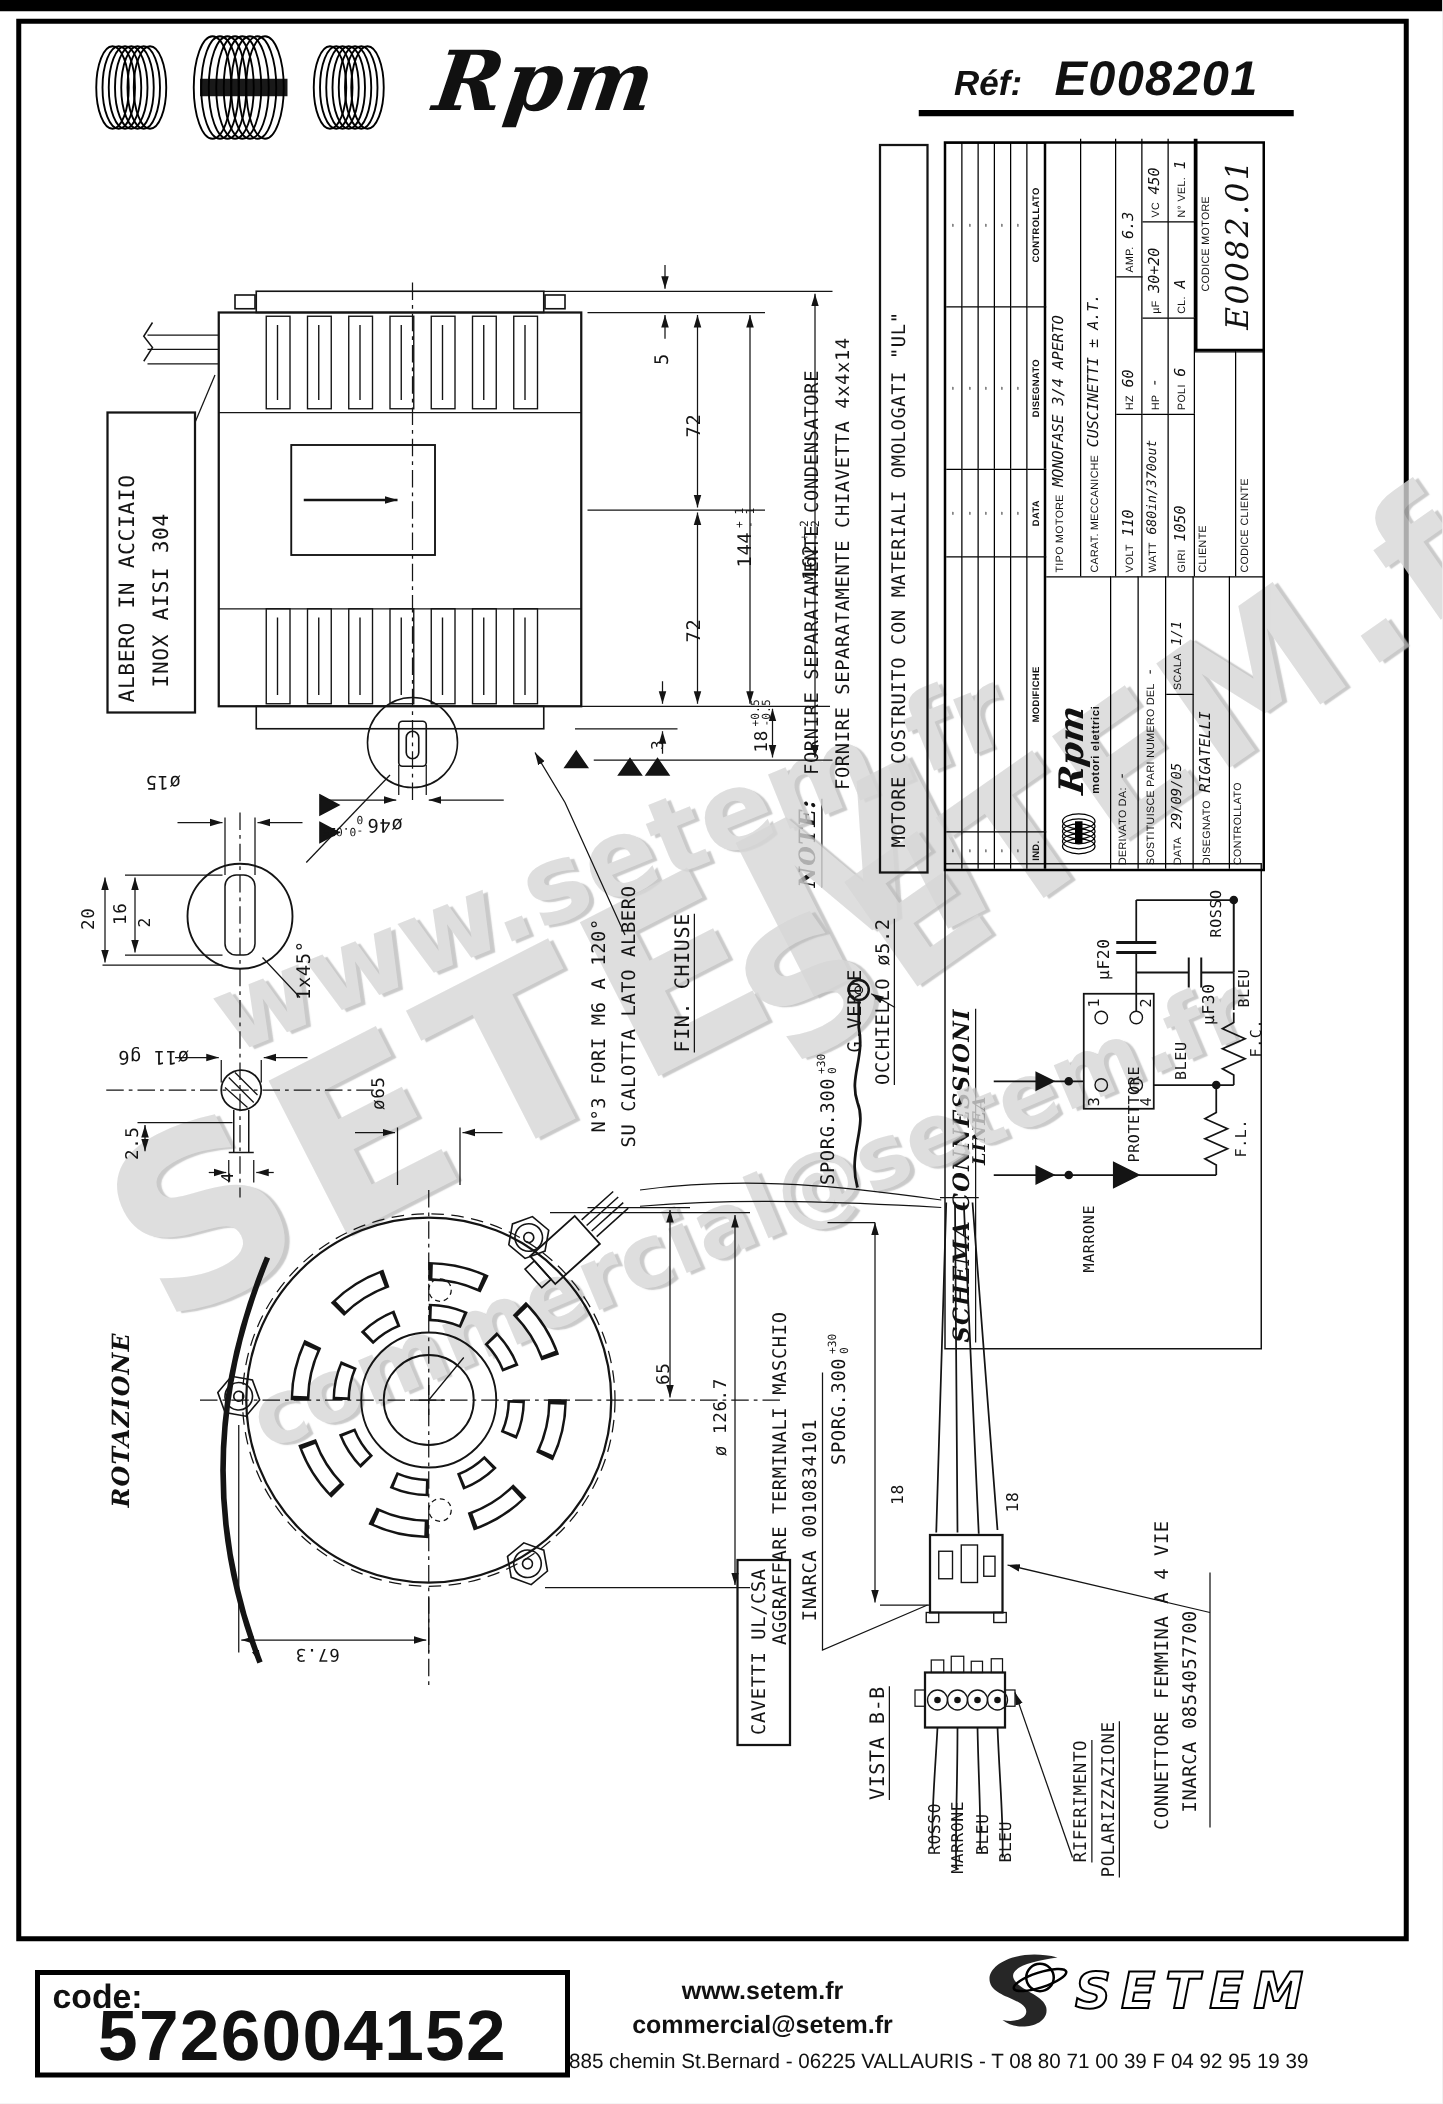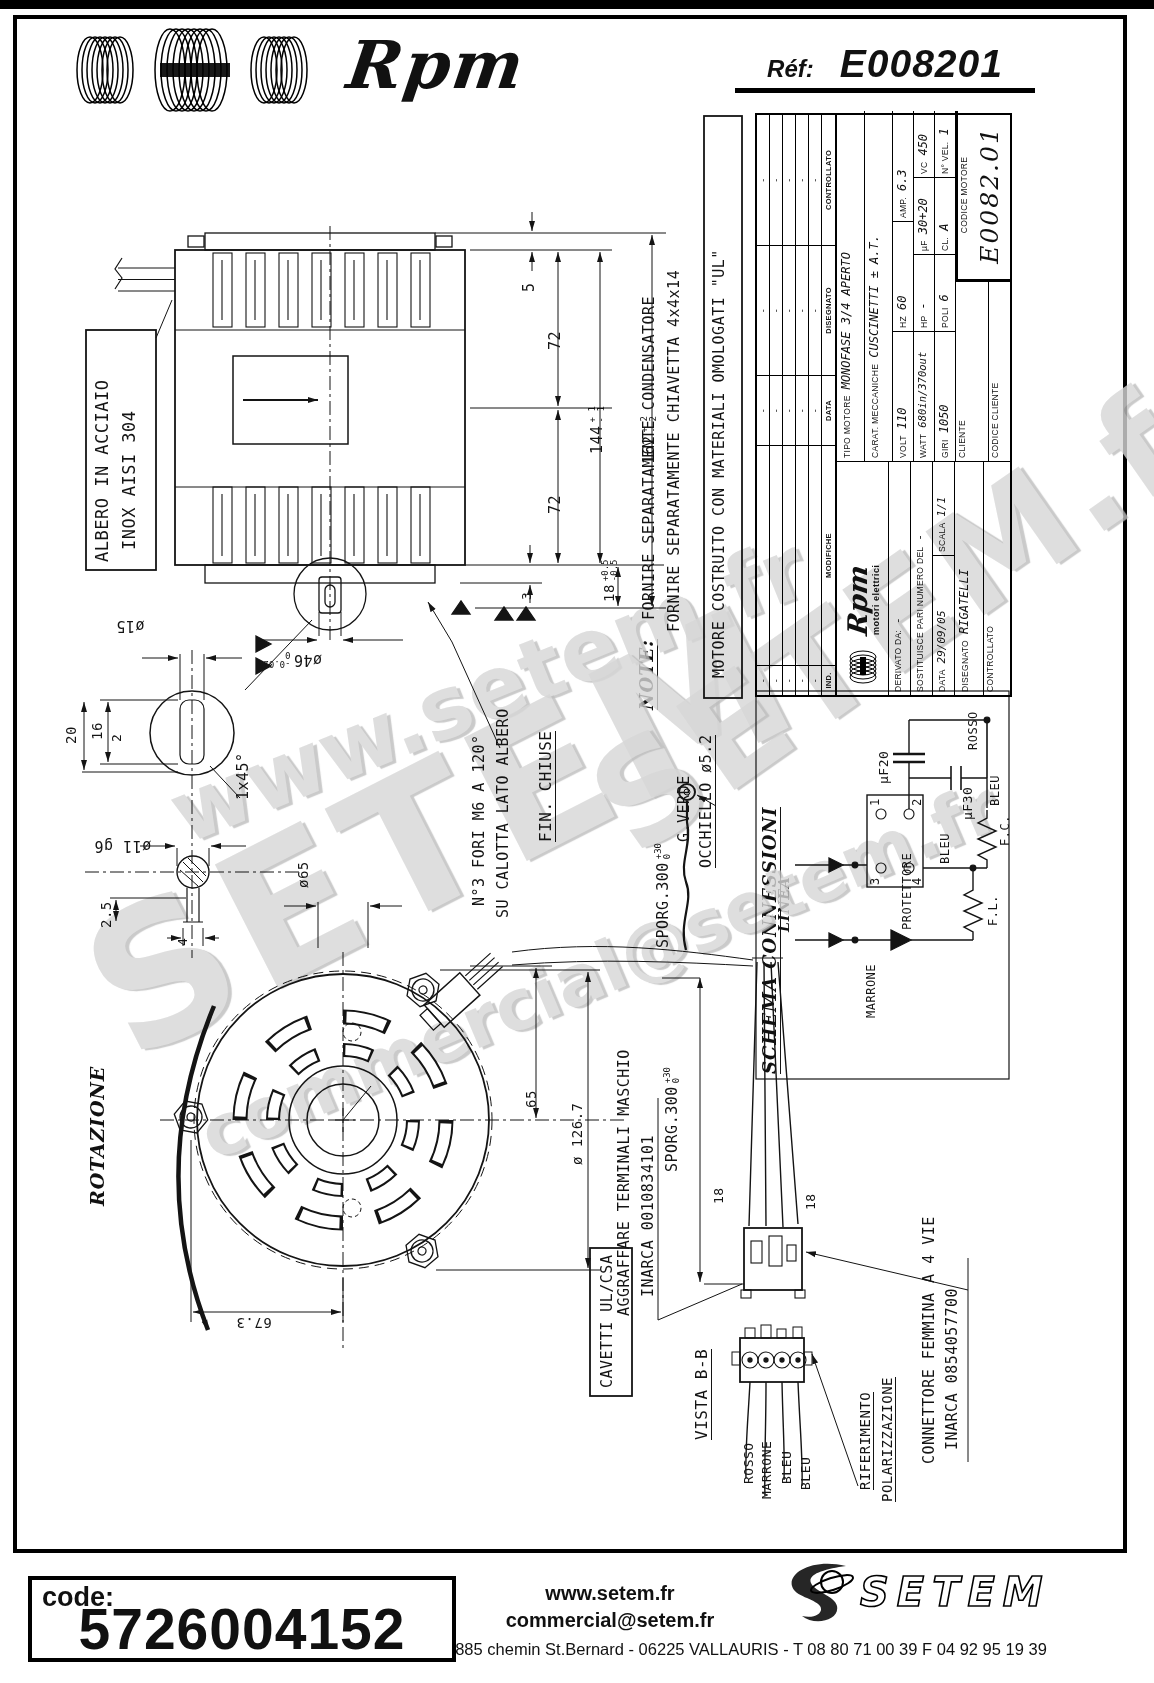--- a/index.html
+++ b/index.html
@@ -6,21 +6,21 @@
   .page{position:relative;width:1154px;height:1683px;background:#ffffff;overflow:hidden;
         font-family:"Liberation Sans",sans-serif;color:#111;}
   .topbar{position:absolute;left:0;top:0;width:1154px;height:9px;background:#000;}
   .frame{position:absolute;left:13px;top:15px;width:1114px;height:1538px;border:4px solid #000;box-sizing:border-box;}
   
   .brand-script{position:absolute;left:348px;top:26px;font-family:"DejaVu Serif",serif;font-style:italic;font-weight:bold;
         font-size:66px;transform:skewX(-8deg);letter-spacing:2px;}
   .refbox{position:absolute;left:735px;top:42px;width:300px;border-bottom:5px solid #000;padding-bottom:2px;
         display:flex;align-items:baseline;gap:26px;justify-content:center;
         font-style:italic;font-weight:bold;}
-  .ref-l{font-size:24px;} .ref-v{font-size:39px;letter-spacing:1px;}
+  .ref-l{font-size:28px;} .ref-v{font-size:39px;letter-spacing:1px;}
   
   .wm{position:absolute;font-weight:bold;color:#d7d7d7;text-shadow:3px 3px 1px #bdbdbd;
       white-space:nowrap;pointer-events:none;z-index:1;font-family:"DejaVu Sans",sans-serif;opacity:.8;}
   
   .cad{font-family:"DejaVu Sans Mono",monospace;letter-spacing:.5px;color:#141414;z-index:3;}
   .vtext{position:absolute;transform-origin:0 0;transform:rotate(-90deg);white-space:nowrap;line-height:1;}
   .t180{position:absolute;transform:rotate(180deg);white-space:nowrap;line-height:1;}
   .ser{font-family:"DejaVu Serif",serif;font-style:italic;font-weight:bold;letter-spacing:1px;}
   .u{border-bottom:1.5px solid #141414;padding-bottom:1px;}
   .s12{font-size:12px}.s13{font-size:13px}.s14{font-size:14px}.s15{font-size:15px}

